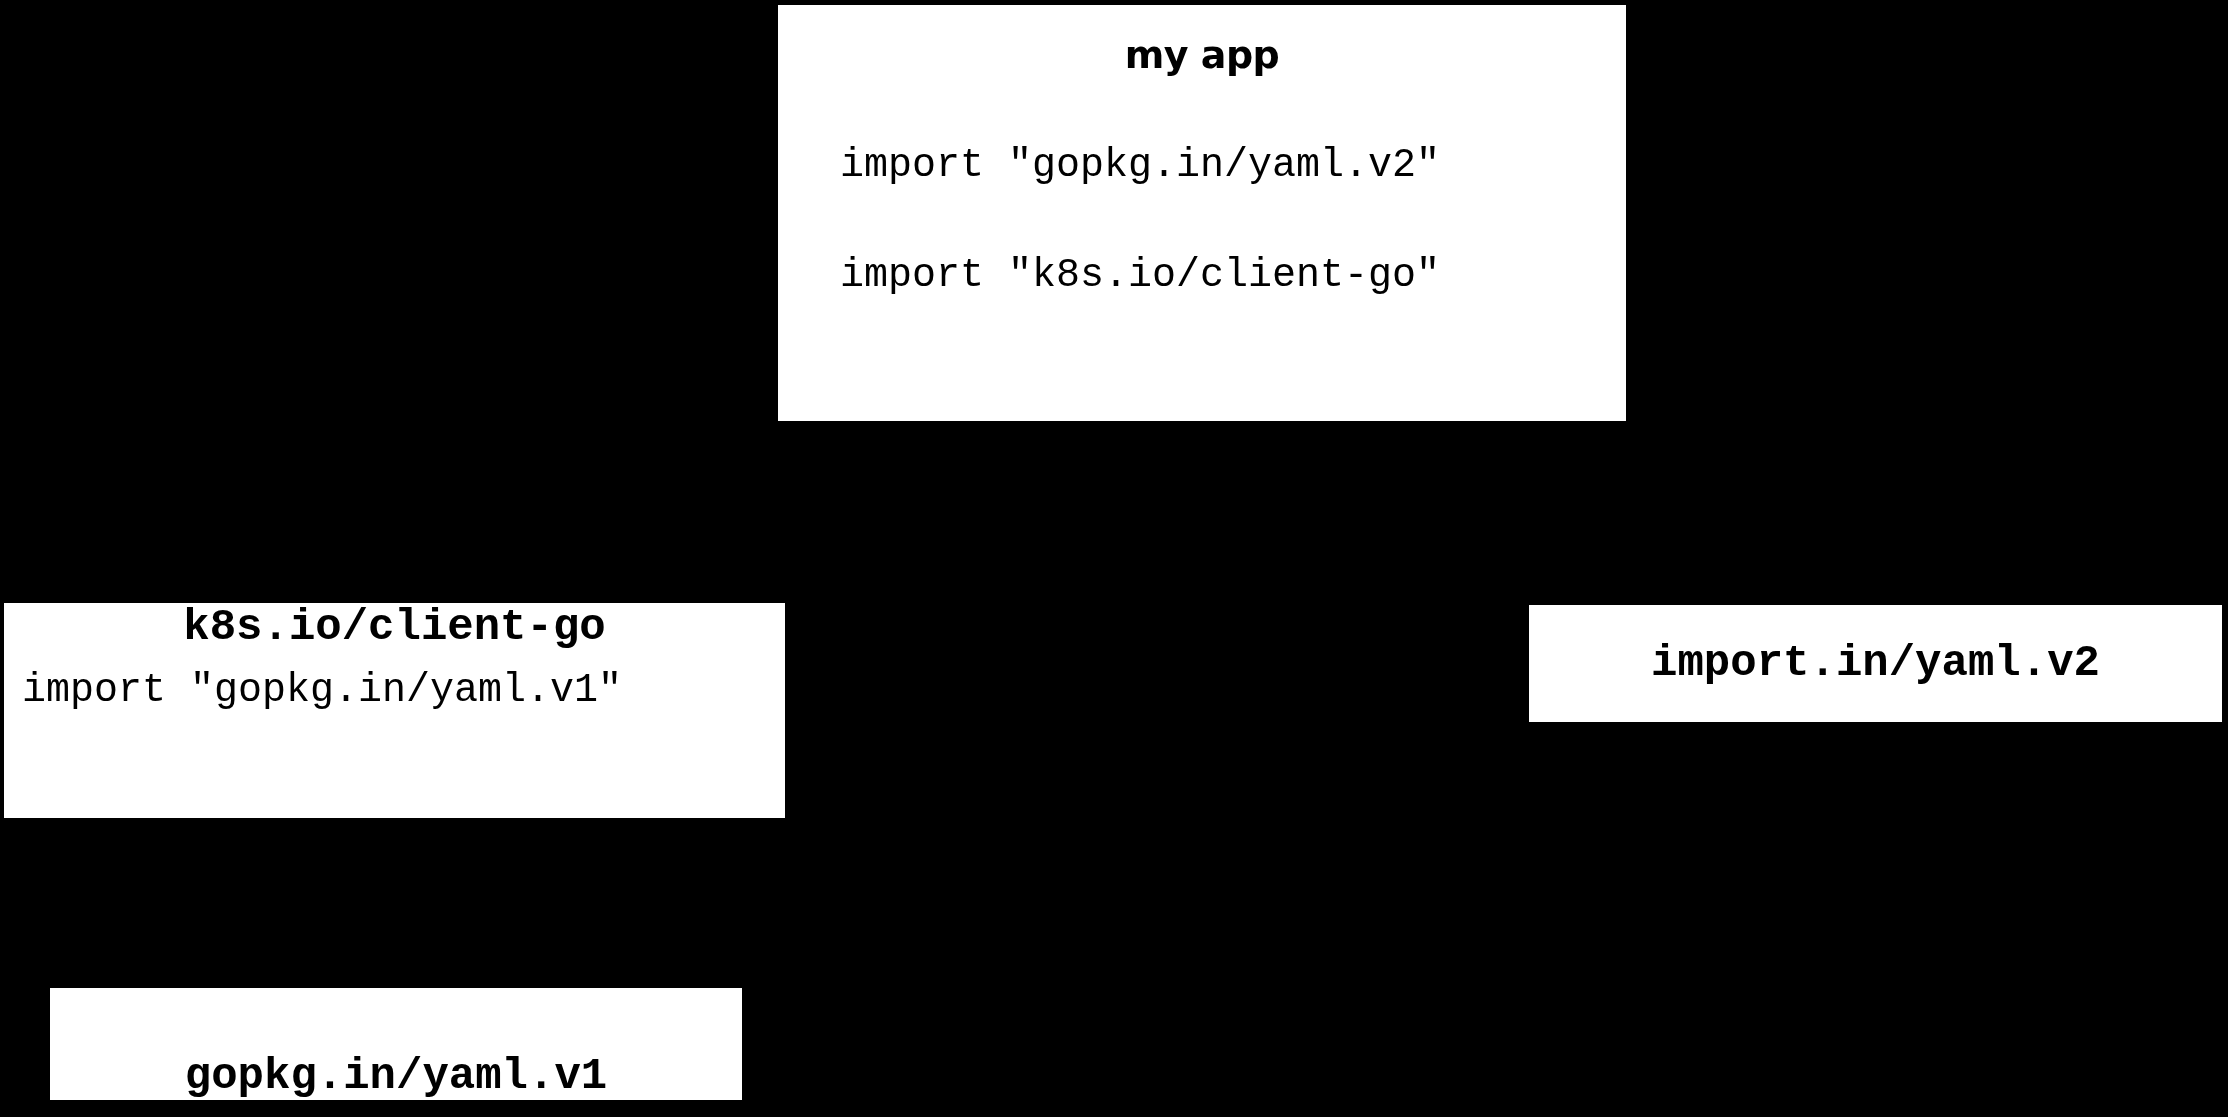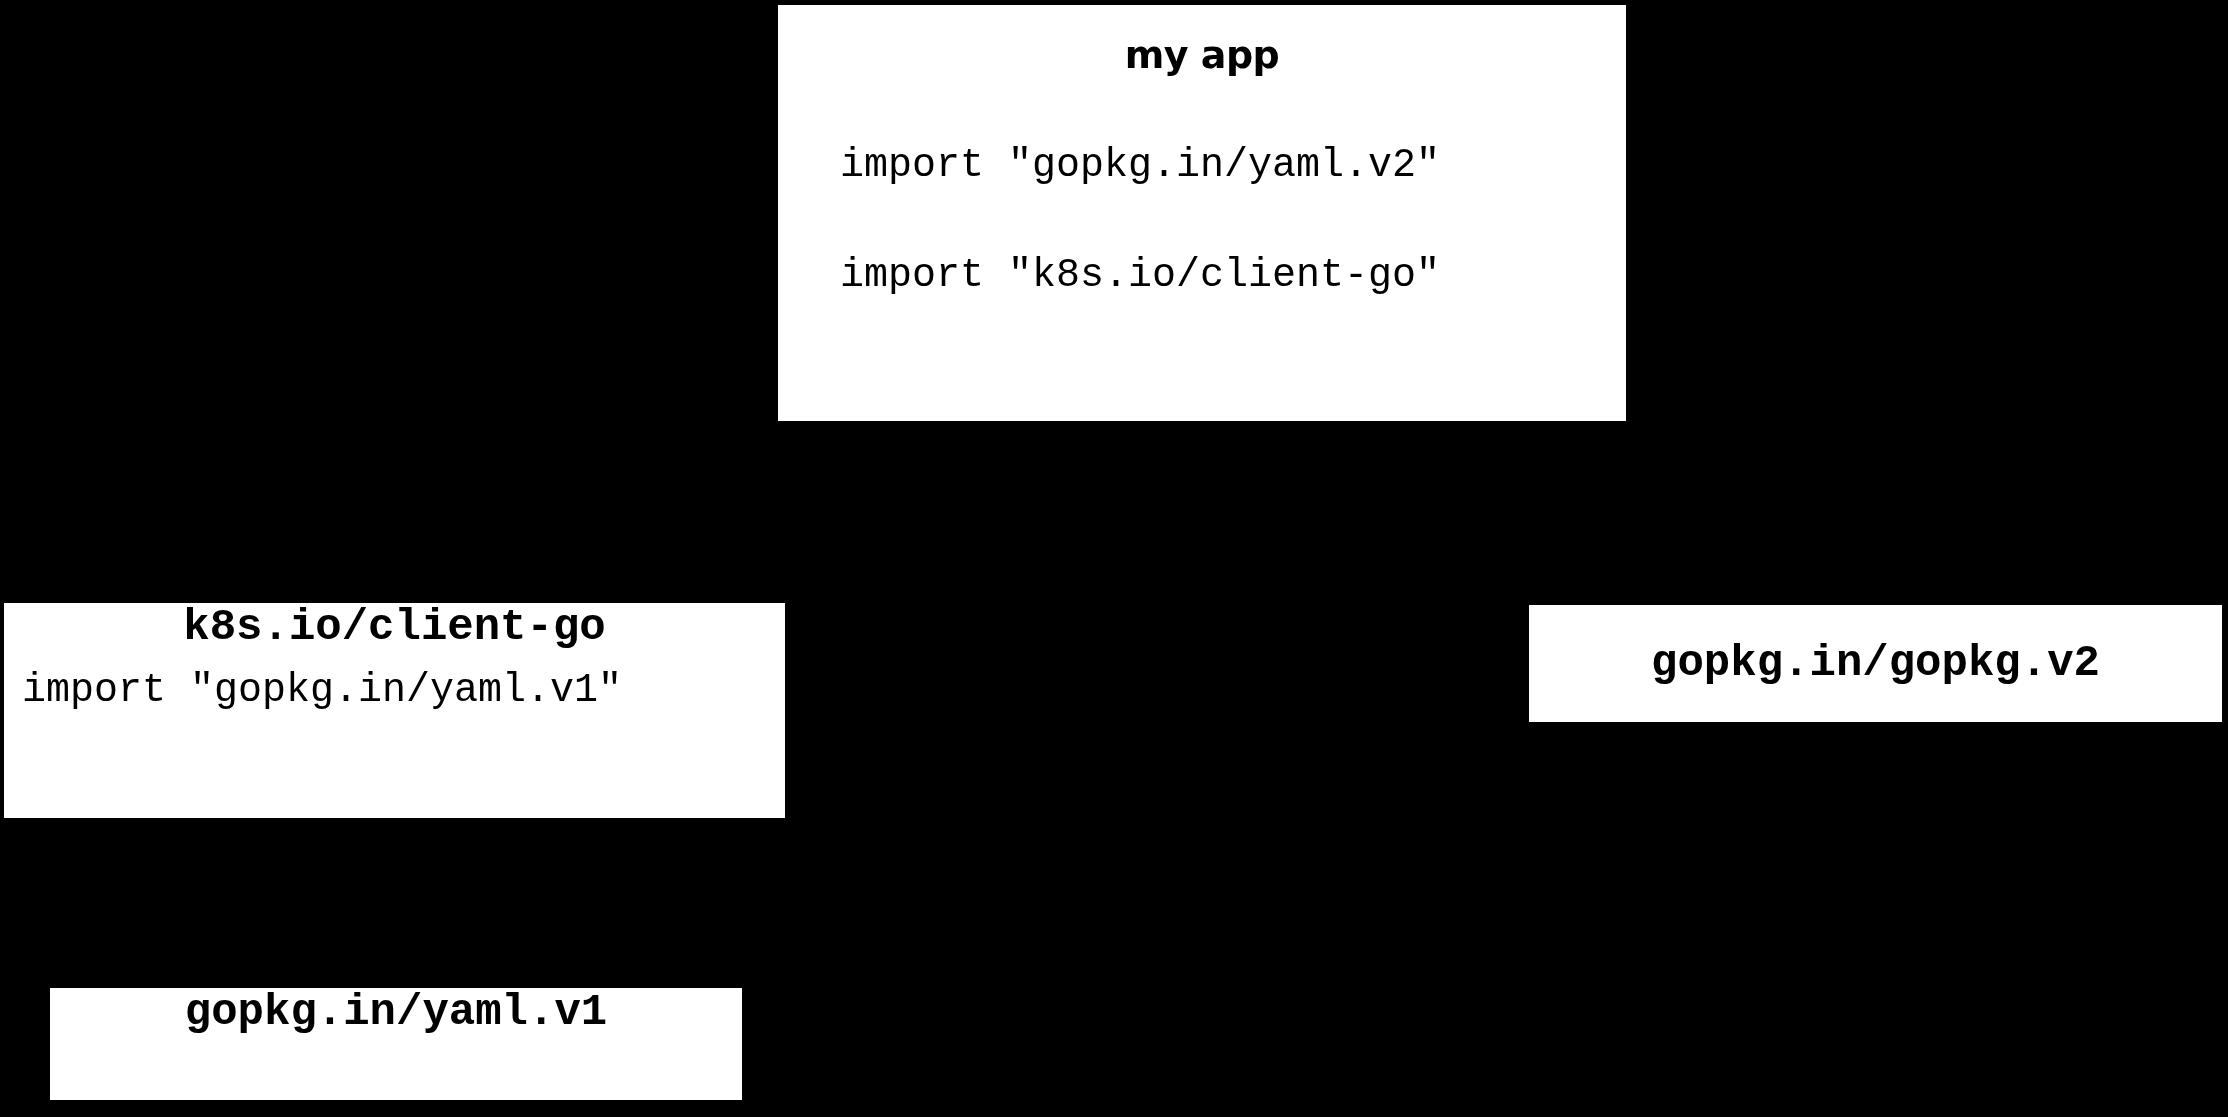--- a/index.html
+++ b/index.html
@@ -115,21 +115,21 @@
     font-size: 44px;
     font-weight: bold;
   }
 
   
   #node-yamlv1 {
     left: 50px;
     top: 988px;
     width: 692px;
     height: 112px;
-    justify-content: flex-start;
+    justify-content: flex-end;
   }
   #node-yamlv1 .node-title {
     font-family: "Liberation Mono", "DejaVu Sans Mono", monospace;
     font-size: 44px;
     font-weight: bold;
   }
 
   
   #edges {
     position: absolute;
@@ -166,20 +166,20 @@
   </div>
 
   <div class="node" id="node-clientgo">
     <div class="node-title">k8s.io/client-go</div>
     <div class="node-body">
       <div class="code-line">import "gopkg.in/yaml.v1"</div>
     </div>
   </div>
 
   <div class="node" id="node-yamlv2">
-    <div class="node-title">gopkg.in/gopkg.v2</div>
+    <div class="node-title">import.in/yaml.v2</div>
   </div>
 
   <div class="node" id="node-yamlv1">
     <div class="node-title">gopkg.in/yaml.v1</div>
   </div>
 
 </div>
 
 </body></html>

